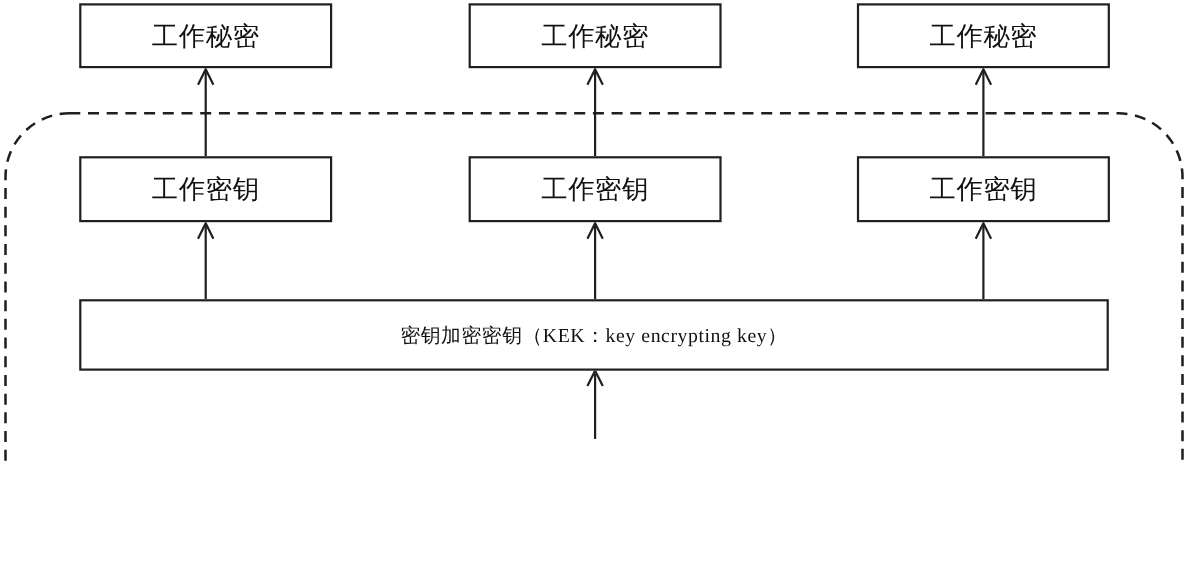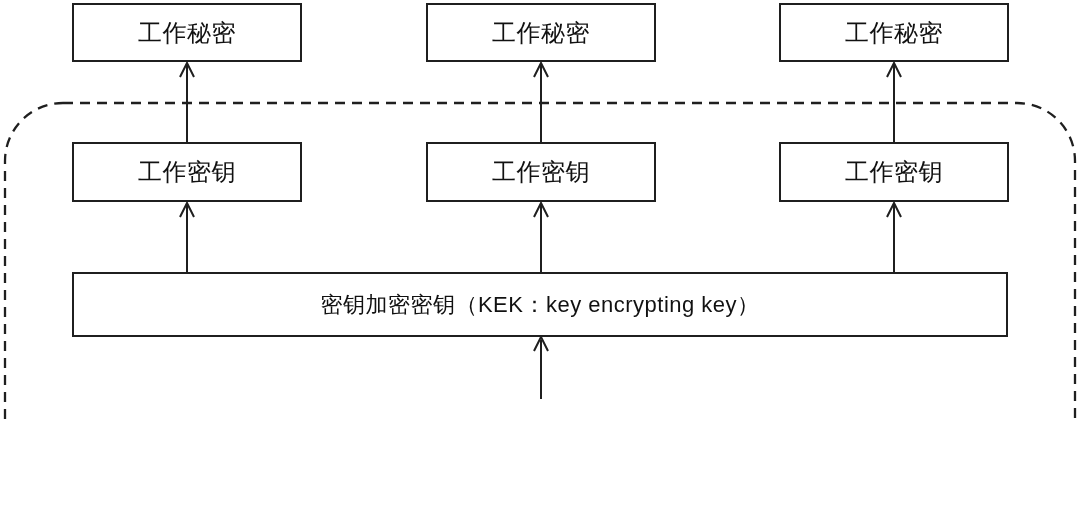--- a/index.html
+++ b/index.html
@@ -5,21 +5,21 @@
   html, body {
     margin: 0;
     padding: 0;
     background: #ffffff;
   }
   #canvas {
     position: relative;
     width: 1080px;
     height: 420px;
     background: var(--bg-color, #ffffff);
-    font-family: Liberation Sans, sans-serif;
+    font-family: Liberation Serif, serif;
     overflow: hidden;
   }
   #diagram-svg {
     position: absolute;
     left: 0;
     top: 0;
     width: 1080px;
     height: 512px;
   }
   .stroke {
@@ -39,21 +39,21 @@
     border: 2px solid var(--line-color, #1f1f1f);
     background: #ffffff;
     display: flex;
     align-items: center;
     justify-content: center;
     color: var(--text-color, #111111);
     letter-spacing: 0.5px;
     white-space: nowrap;
   }
   .box-small { font-size: 24px; }
-  .box-wide  { font-size: 22px; }
+  .box-wide  { font-size: 18px; }
 </style>
 </head>
 <body>
 
 <div id="canvas">
 
   <svg id="diagram-svg" viewBox="0 0 1080 512">
 
     <rect class="boundary" x="5" y="103" width="1070" height="404" rx="58" ry="58"></rect>
 

